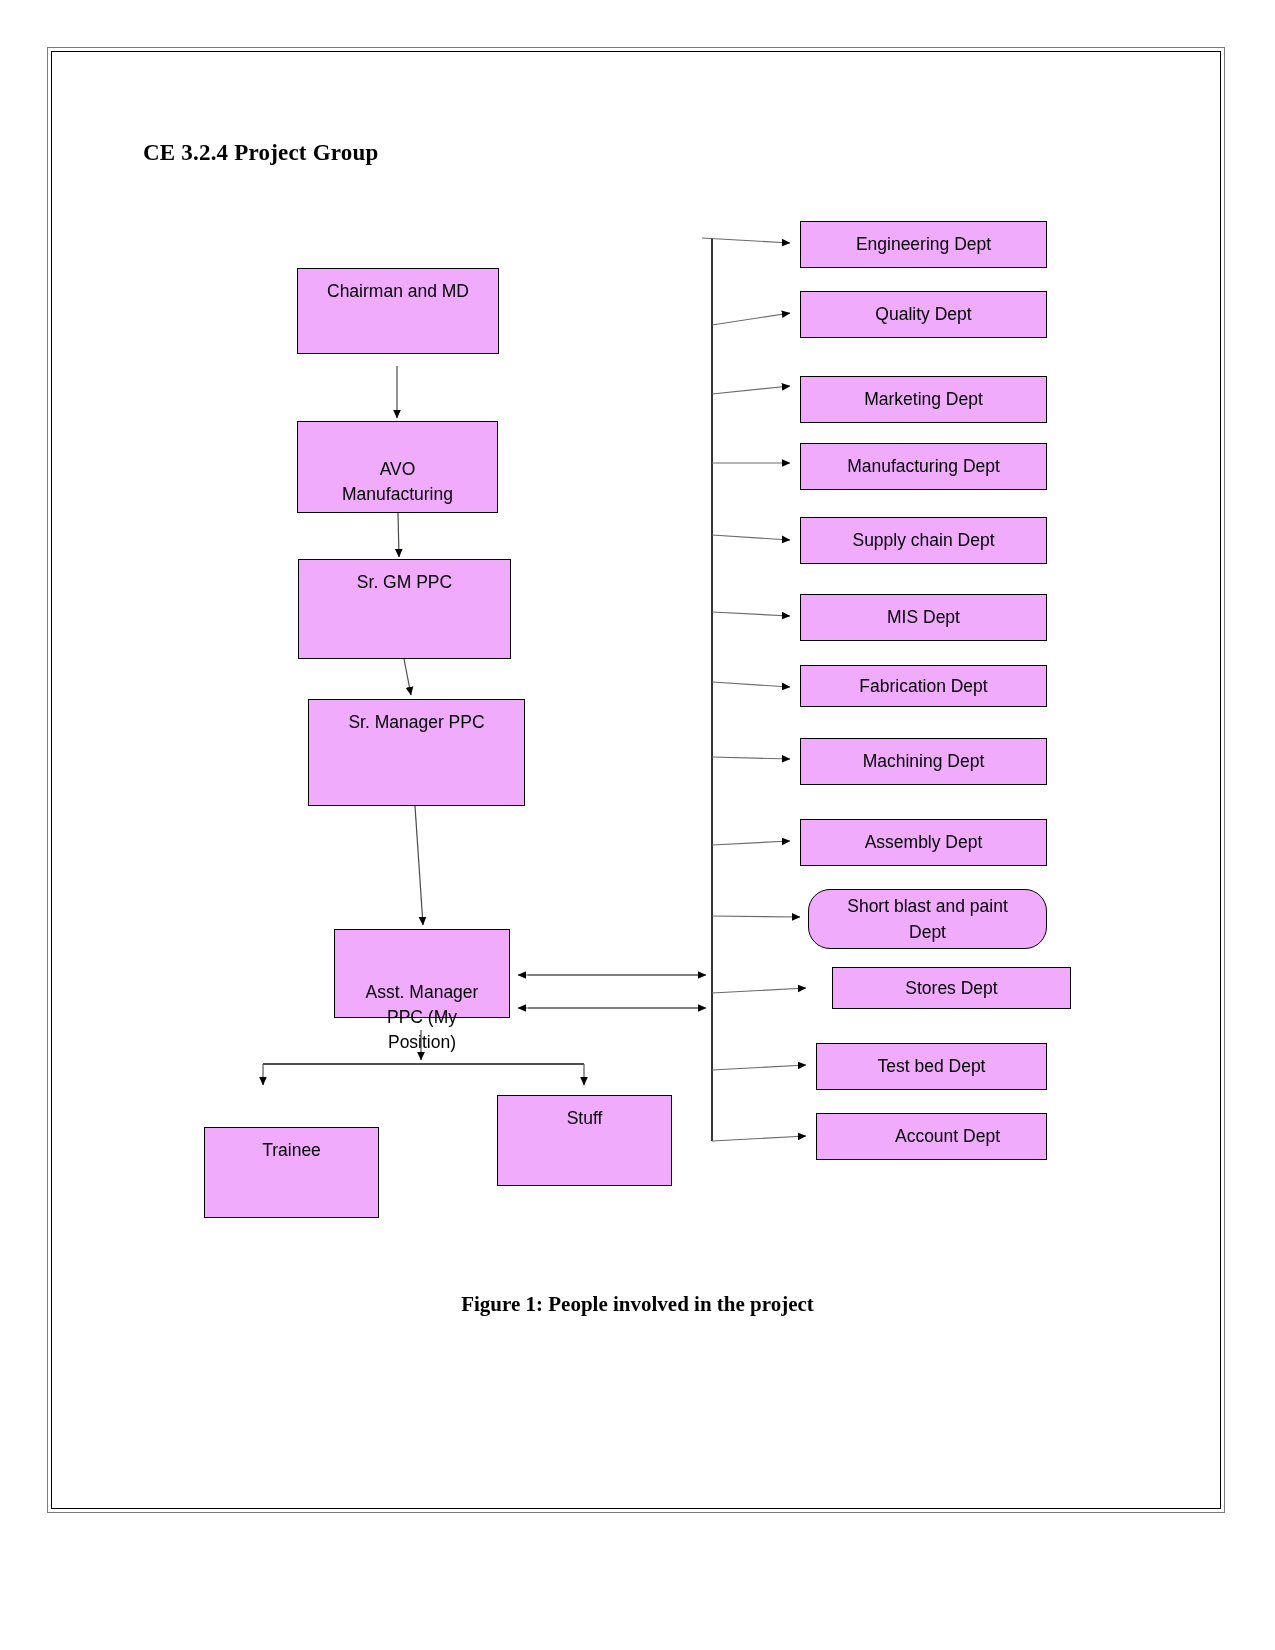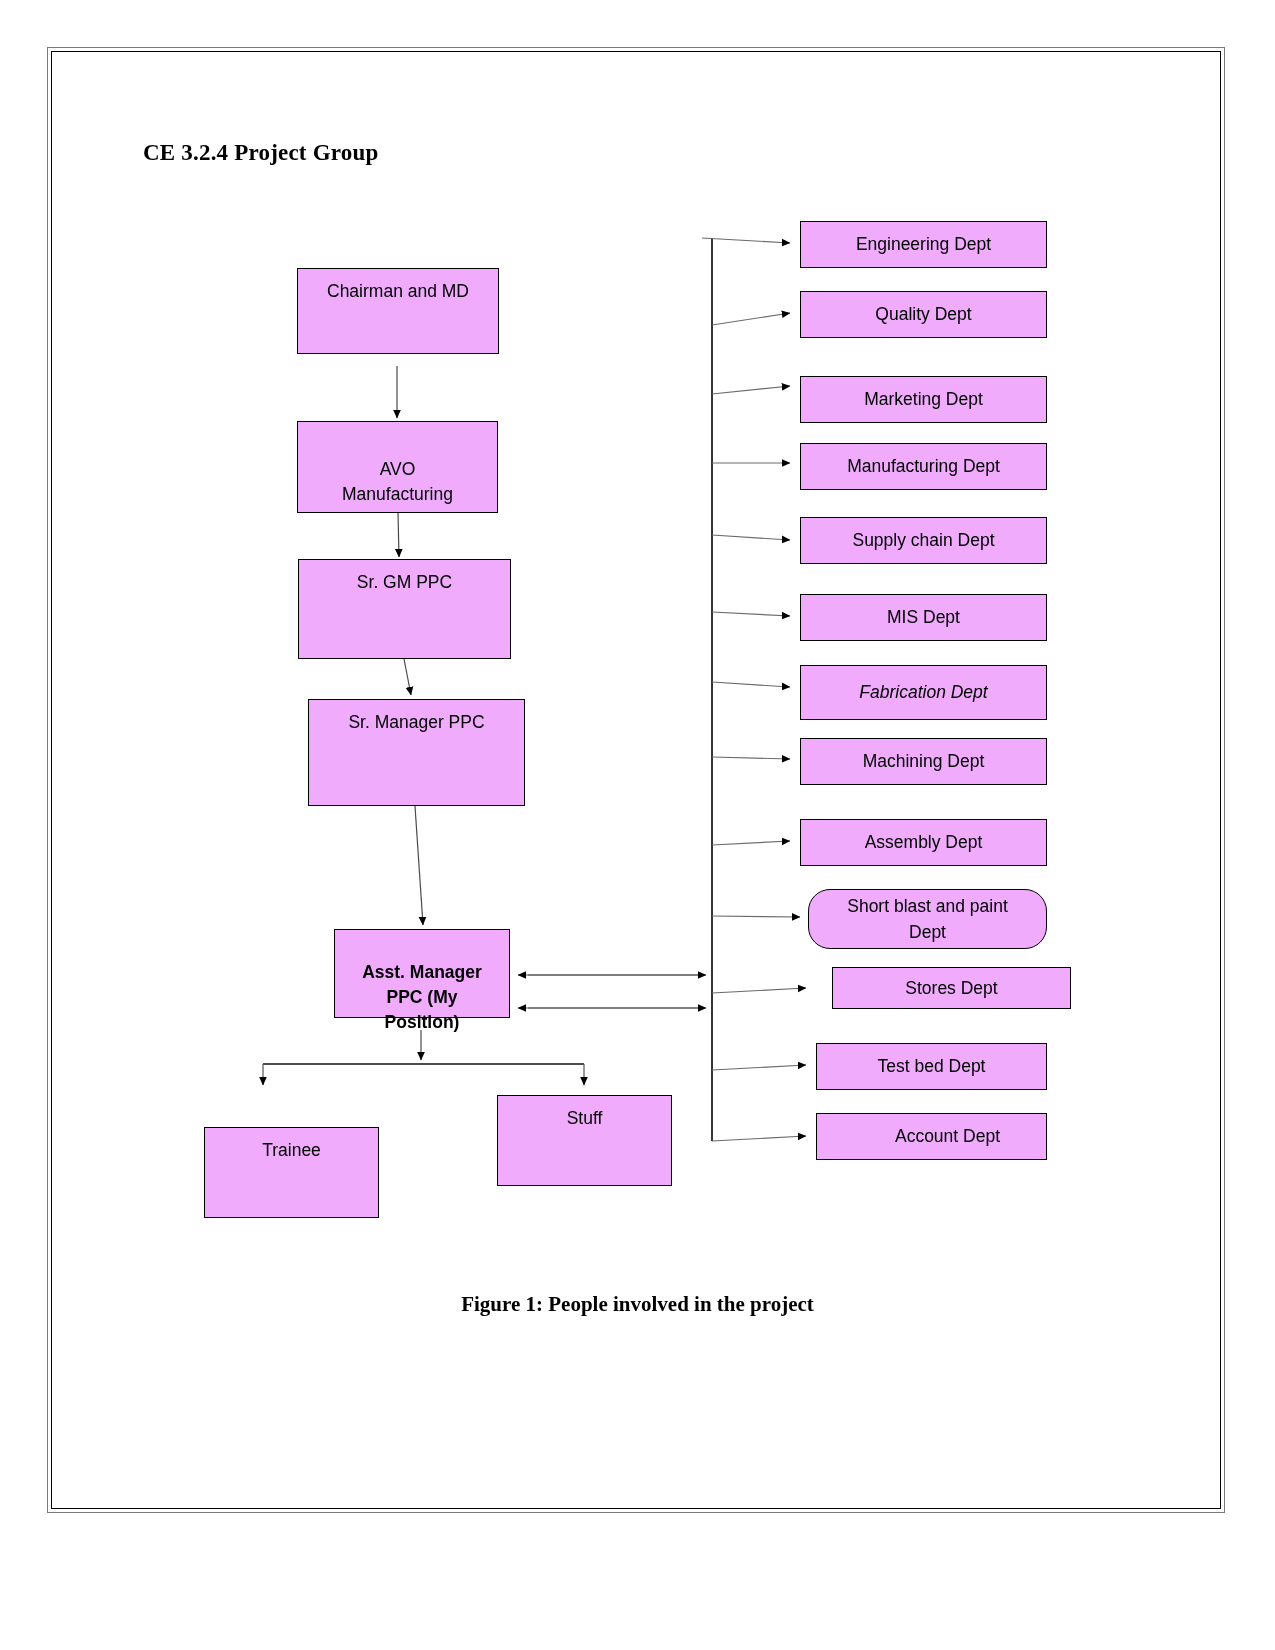--- a/index.html
+++ b/index.html
@@ -163,21 +163,21 @@
   </div>
 
   <div class="node" style="left:298px; top:559px; width:213px; height:100px;">
     <span>Sr. GM PPC</span>
   </div>
 
   <div class="node" style="left:308px; top:699px; width:217px; height:107px;">
     <span>Sr. Manager PPC</span>
   </div>
 
-  <div class="node" style="left:334px; top:929px; width:176px; height:89px; white-space:pre-line; padding-top:5px;font-weight:bold;">
+  <div class="node" style="left:334px; top:929px; width:176px; height:89px; white-space:pre-line; padding-top:25px;">
     <span>Asst. Manager
 PPC (My
 Position)</span>
   </div>
 
   <div class="node" style="left:204px; top:1095px; width:175px; height:91px;margin-top:32px;">
     <span>Trainee</span>
   </div>
 
   <div class="node" style="left:497px; top:1095px; width:175px; height:91px;">
@@ -201,21 +201,21 @@
   </div>
 
   <div class="node dept" style="left:800px; top:517px; width:247px; height:47px;">
     <span>Supply chain Dept</span>
   </div>
 
   <div class="node dept" style="left:800px; top:594px; width:247px; height:47px;">
     <span>MIS Dept</span>
   </div>
 
-  <div class="node dept" style="left:800px; top:665px; width:247px; height:55px;font-style:italic;">
+  <div class="node dept" style="left:800px; top:665px; width:247px; height:42px;">
     <span>Fabrication Dept</span>
   </div>
 
   <div class="node dept" style="left:800px; top:738px; width:247px; height:47px;">
     <span>Machining Dept</span>
   </div>
 
   <div class="node dept" style="left:800px; top:819px; width:247px; height:47px;">
     <span>Assembly Dept</span>
   </div>

